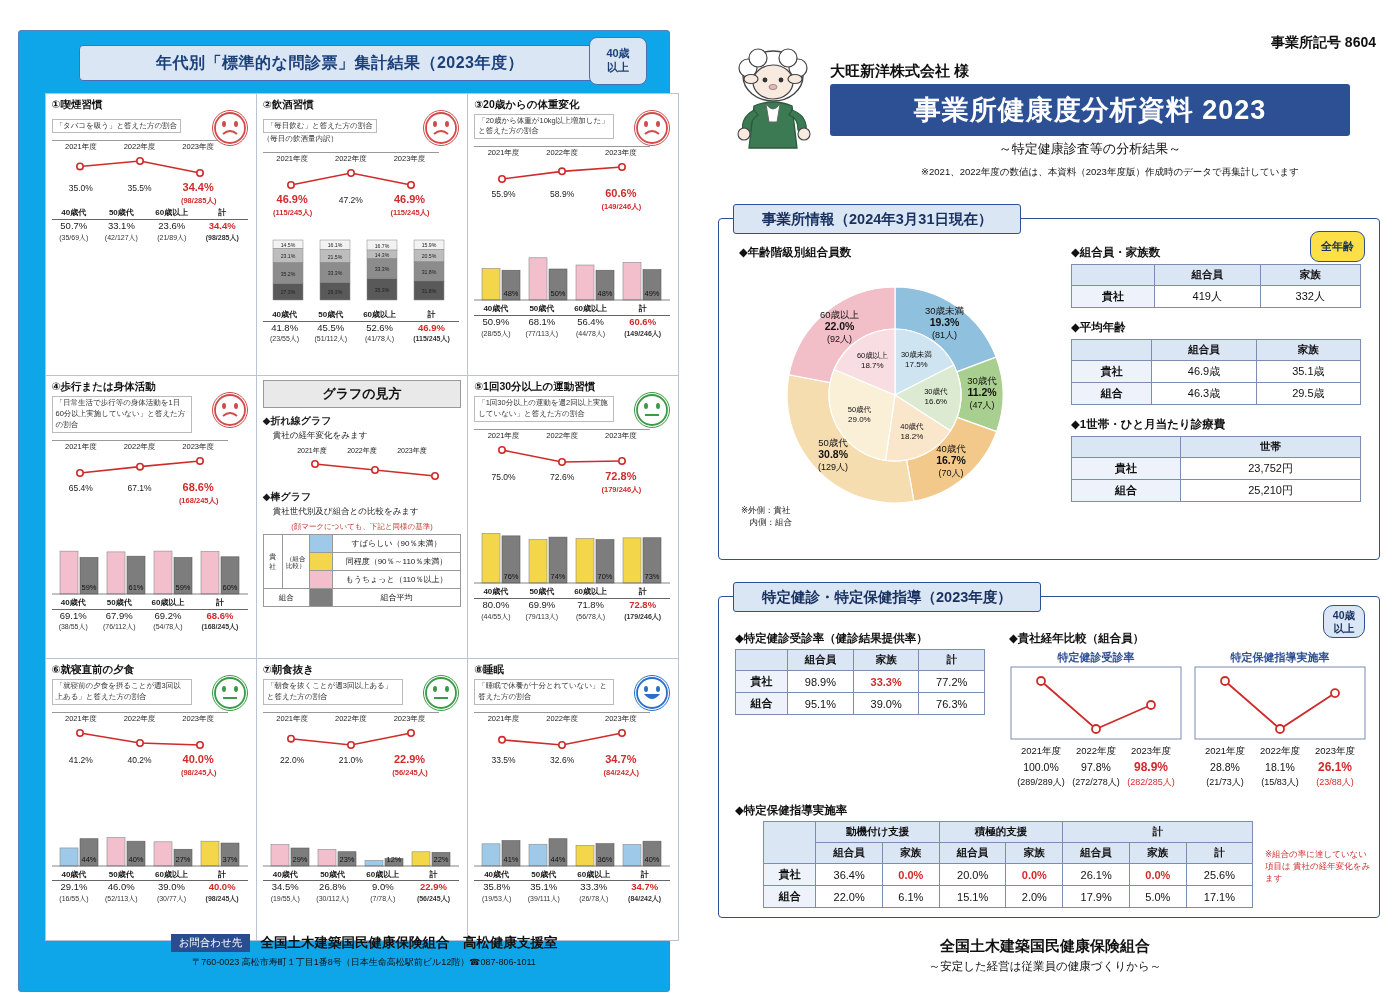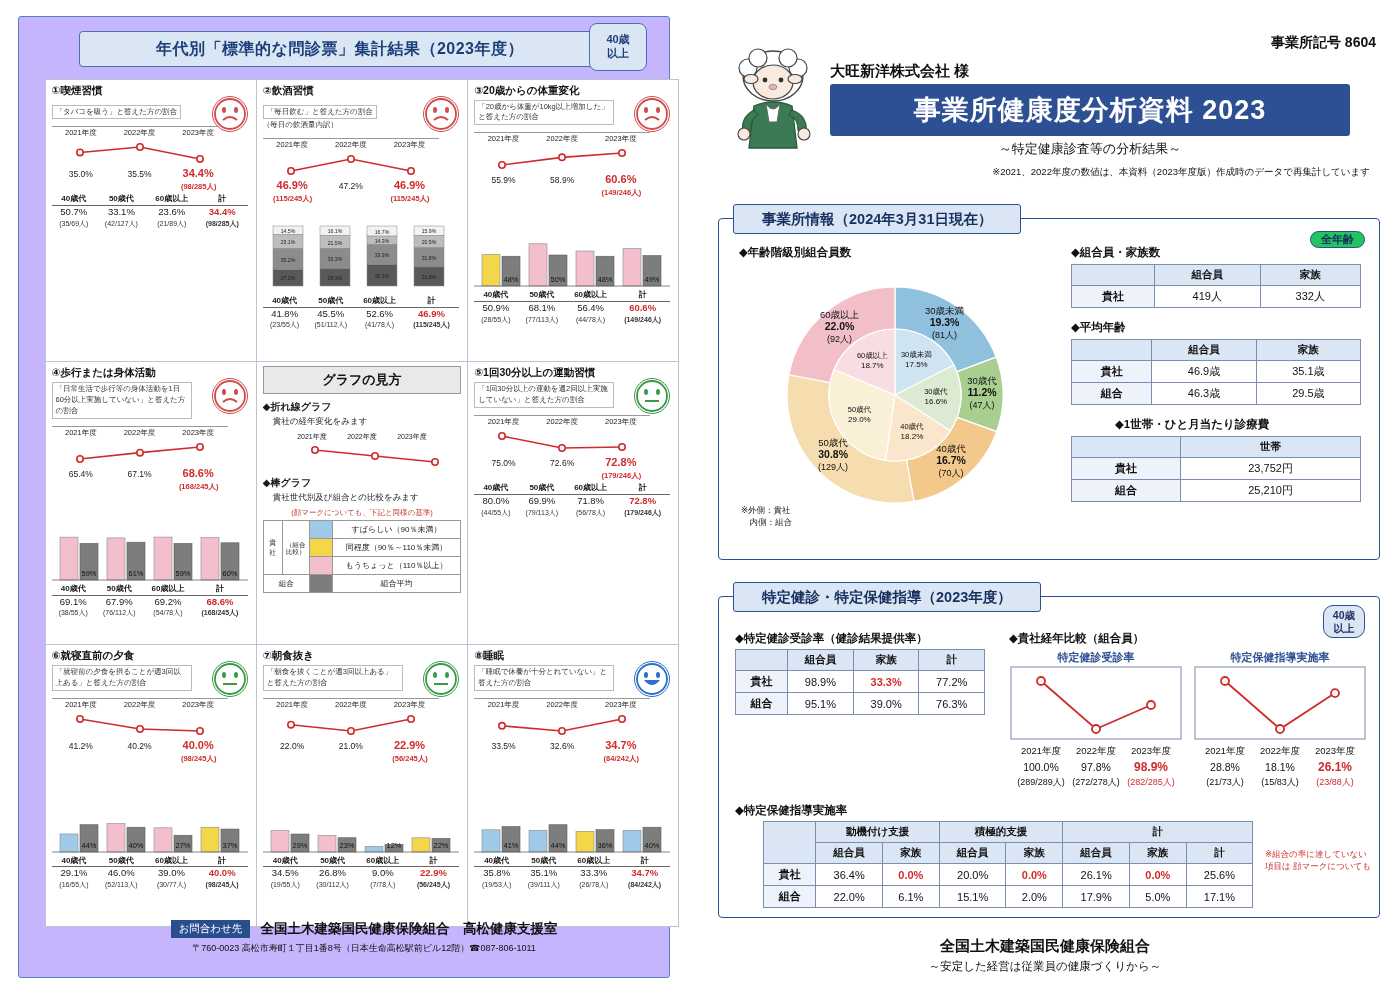--- a/index.html
+++ b/index.html
@@ -1,21 +1,21 @@
 <!DOCTYPE html>
 <html><head>
 <meta charset="utf-8">
 <style>
   html,body{margin:0;padding:0;}
   body{width:1400px;height:1000px;background:#fff;font-family:"Liberation Sans","DejaVu Sans",sans-serif;color:#1a1a1a;overflow:hidden;}
   .page{position:relative;width:1400px;height:1000px;}
 
   
   .left{position:absolute;left:0;top:0;width:690px;height:1000px;}
-  .left-frame{position:absolute;left:18px;top:16px;width:650px;height:960px;border:1px solid #5b7fbf;border-radius:3px;background:#c4b5fd;}
+  .left-frame{position:absolute;left:18px;top:30px;width:650px;height:960px;border:1px solid #5b7fbf;border-radius:3px;background:#0ea5e9;}
   .title-bar{position:absolute;left:60px;top:14px;width:520px;height:34px;border:1.5px solid #4a6fb5;border-radius:4px;background:#dbe6f5;
     display:flex;align-items:center;justify-content:center;}
   .title-bar span{font-size:16px;font-weight:bold;color:#1b3f79;letter-spacing:0.5px;}
   .age-badge{position:absolute;right:22px;top:6px;width:56px;height:46px;border:1.5px solid #4a6fb5;border-radius:8px;background:#dbe6f5;
     display:flex;flex-direction:column;align-items:center;justify-content:center;font-size:11px;color:#1b3f79;font-weight:bold;line-height:1.25;}
 
   .cellgrid{position:absolute;left:26px;top:62px;width:634px;height:848px;display:grid;grid-template-columns:repeat(3,1fr);grid-template-rows:repeat(3,1fr);gap:0;}
   .cell{position:relative;border:1px solid #b9c4d4;margin:-0.5px;padding:4px 6px;box-sizing:border-box;background:#fff;}
   .cell-title{font-size:10.5px;font-weight:bold;color:#111;margin:0 0 2px 0;}
   .cell-sub{font-size:7.5px;color:#333;border:1px solid #bbb;padding:1px 3px;line-height:1.45;display:inline-block;max-width:132px;}
@@ -62,29 +62,29 @@
   .contact .c3{font-size:9px;margin-top:2px;color:#111;}
 
   
   .right{position:absolute;left:690px;top:0;width:710px;height:1000px;}
   .biz-no{position:absolute;right:24px;top:34px;font-size:14px;font-weight:bold;color:#111;}
   .company{position:absolute;left:140px;top:62px;font-size:15px;font-weight:bold;color:#111;}
   .main-title{position:absolute;left:140px;top:84px;width:520px;height:52px;background:#2d4f93;border-radius:3px;
       display:flex;align-items:center;justify-content:center;}
   .main-title span{color:#fff;font-size:27px;font-weight:bold;letter-spacing:1px;}
   .sub-title{position:absolute;left:140px;top:140px;width:520px;text-align:center;font-size:13px;color:#111;}
-  .note-top{position:absolute;left:160px;top:166px;width:520px;text-align:right;font-size:9.5px;color:#111;}
+  .note-top{position:absolute;left:160px;top:166px;width:520px;text-align:center;font-size:9.5px;color:#111;}
 
   .sheep{position:absolute;left:28px;top:46px;width:110px;height:112px;}
 
   .panel{position:absolute;border:1.5px solid #2d4f93;border-radius:4px;background:#fff;}
   .panel-tab{position:absolute;left:14px;top:-15px;height:28px;background:#dbe6f5;border:1.5px solid #2d4f93;border-radius:3px;
      display:flex;align-items:center;padding:0 28px;font-size:14.5px;font-weight:bold;color:#17305f;}
-  .pill{position:absolute;right:14px;top:12px;border:1.3px solid #2d4f93;border-radius:9px;background:#22c55e;color:#17305f;
-     font-size:11px;font-weight:bold;padding:0 10px;}
+  .pill{position:absolute;right:14px;top:12px;border:1.3px solid #2d4f93;border-radius:9px;background:#fde047;color:#17305f;
+     font-size:11px;font-weight:bold;padding:7px 10px;}
   .pill2{position:absolute;right:14px;top:8px;border:1.3px solid #2d4f93;border-radius:10px;background:#dbe6f5;color:#17305f;
      font-size:10.5px;font-weight:bold;padding:3px 9px;text-align:center;line-height:1.2;}
   .dia{font-size:11.5px;font-weight:bold;color:#111;}
 
   table.dt{border-collapse:collapse;}
   table.dt th{background:#dbe6f5;border:1px solid #7b8db0;font-size:10.5px;font-weight:bold;padding:3px 6px;color:#111;}
   table.dt td{border:1px solid #7b8db0;font-size:11px;padding:3px 6px;text-align:center;color:#111;}
   table.dt td.lbl{background:#eef3fb;font-weight:bold;}
   table.dt td.red{color:#d02b2b;font-weight:bold;}
   .foot{position:absolute;left:0;bottom:26px;width:710px;text-align:center;}
@@ -409,20 +409,36 @@
               <svg width="176" height="26">
                 <polyline points="28,8 88,20 148,18.99999999999999" fill="none" stroke="#d02b2b" stroke-width="1.6"></polyline>
                 <circle cx="28" cy="8" r="3.2" fill="#fff" stroke="#d02b2b" stroke-width="1.6"></circle>
                 <circle cx="88" cy="20" r="3.2" fill="#fff" stroke="#d02b2b" stroke-width="1.6"></circle>
                 <circle cx="148" cy="18.99999999999999" r="3.2" fill="#fff" stroke="#d02b2b" stroke-width="1.6"></circle>
               </svg>
             </div><div class="pct-row">
               <div class="p">75.0%</div>
               <div class="p">72.6%</div>
               <div class="p hl">72.8%<span class="paren">(179/246人)</span></div>
+            </div><div class="bars">
+              <svg class="barsvg" width="196" height="86">
+                <rect x="8" y="34.4" width="18" height="49.6" fill="#f4d64b" stroke="#8a8a8a" stroke-width=".6"></rect>
+                <rect x="28" y="36.88" width="18" height="47.12" fill="#7d7d7d" stroke="#5c5c5c" stroke-width=".6"></rect>
+                <text x="37" y="80" font-size="7.5" text-anchor="middle" fill="#111">76%</text>
+                <rect x="55" y="40.662" width="18" height="43.338" fill="#f4d64b" stroke="#8a8a8a" stroke-width=".6"></rect>
+                <rect x="75" y="38.12" width="18" height="45.88" fill="#7d7d7d" stroke="#5c5c5c" stroke-width=".6"></rect>
+                <text x="84" y="80" font-size="7.5" text-anchor="middle" fill="#111">74%</text>
+                <rect x="102" y="39.484" width="18" height="44.516" fill="#f4d64b" stroke="#8a8a8a" stroke-width=".6"></rect>
+                <rect x="122" y="40.6" width="18" height="43.4" fill="#7d7d7d" stroke="#5c5c5c" stroke-width=".6"></rect>
+                <text x="131" y="80" font-size="7.5" text-anchor="middle" fill="#111">70%</text>
+                <rect x="149" y="38.864000000000004" width="18" height="45.135999999999996" fill="#f4d64b" stroke="#8a8a8a" stroke-width=".6"></rect>
+                <rect x="169" y="38.74" width="18" height="45.26" fill="#7d7d7d" stroke="#5c5c5c" stroke-width=".6"></rect>
+                <text x="178" y="80" font-size="7.5" text-anchor="middle" fill="#111">73%</text>
+                <line x1="0" y1="84" x2="196" y2="84" stroke="#666" stroke-width=".8"></line>
+              </svg>
             </div><table class="tbl">
               <tbody>
                 <tr class="hd">
                   <td>40歳代</td>
                   <td>50歳代</td>
                   <td>60歳以上</td>
                   <td>計</td>
                 </tr>
                 <tr class="big">
                   <td>80.0%</td>
@@ -743,21 +759,21 @@
                 <td class="">35.1歳</td>
               </tr>
               <tr>
                 <td class="lbl">組合</td>
                 <td class="">46.3歳</td>
                 <td class="">29.5歳</td>
               </tr>
             </tbody>
           </table>
 
-        <div class="dia" style="margin-top:12px;margin-left:44px;">◆1世帯・ひと月当たり診療費</div>
+        <div class="dia" style="margin-top:12px;">◆1世帯・ひと月当たり診療費</div>
         <table class="dt" id="tbl-med" style="margin-top:4px;width:290px;">
             <tbody>
               <tr>
                 <th></th>
                 <th>世帯</th>
               </tr>
               <tr>
                 <td class="lbl">貴社</td>
                 <td class="">23,752円</td>
               </tr>
@@ -871,21 +887,21 @@
               <td class="">6.1%</td>
               <td class="">15.1%</td>
               <td class="">2.0%</td>
               <td class="">17.9%</td>
               <td class="">5.0%</td>
               <td class="">17.1%</td>
             </tr>
           </tbody>
         </table>
       <div class="redsmall" style="position:absolute;left:546px;top:252px;width:110px;">※組合の率に達していない項目は
-顔マークについても</div>
+貴社の経年変化をみます</div>
     </div>
 
     <div class="foot">
       <div class="f1">全国土木建築国民健康保険組合</div>
       <div class="f2">～安定した経営は従業員の健康づくりから～</div>
     </div>
   </div>
 </div>
 
 </body></html>

